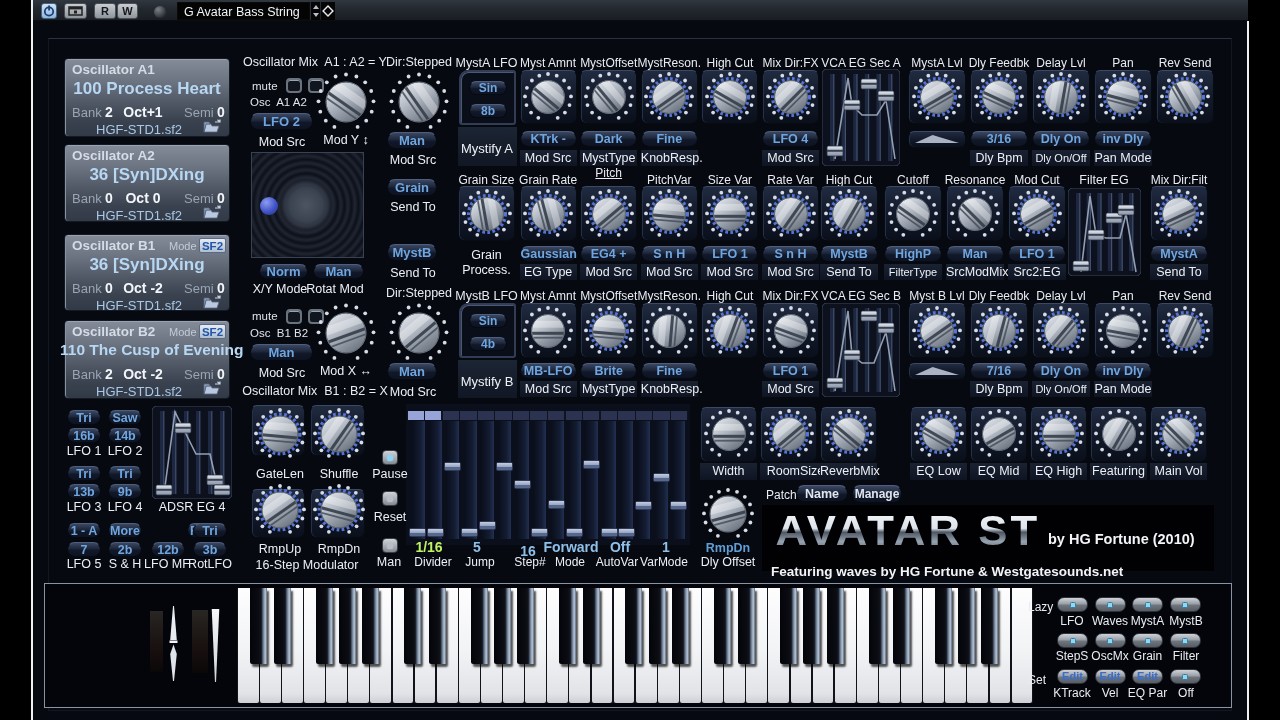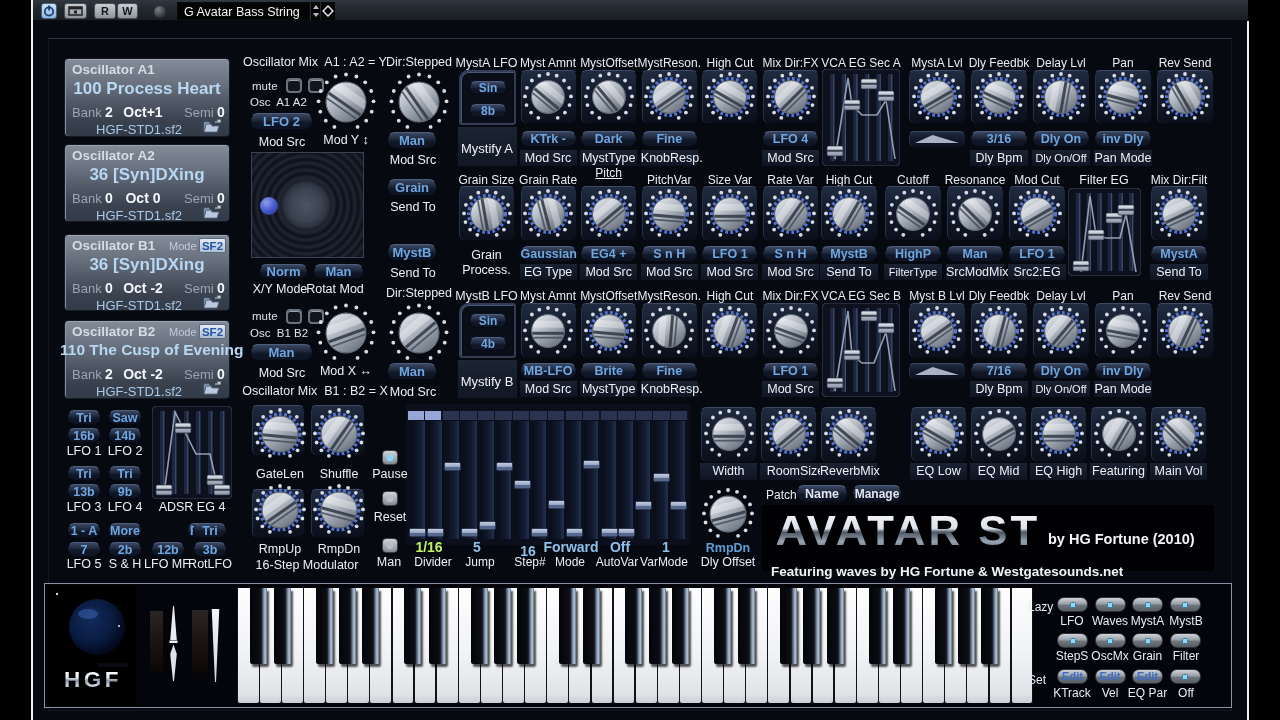--- a/index.html
+++ b/index.html
@@ -1877,29 +1877,20 @@
 <div class="abs lb" style="left:531.0px;top:539px;width:80px;font-size:14px;color:#8fc0ea;font-weight:700;text-align:center;">Forward</div>
 <div class="abs lb" style="left:580.0px;top:539px;width:80px;font-size:14px;color:#8fc0ea;font-weight:700;text-align:center;">Off</div>
 <div class="abs lb" style="left:626.0px;top:539px;width:80px;font-size:14px;color:#8fc0ea;font-weight:700;text-align:center;">1</div>
 <div class="abs lb" style="left:404.0px;top:555px;width:58px;font-size:12px;color:#eceff5;text-align:center;">Divider</div>
 <div class="abs lb" style="left:451.0px;top:555px;width:58px;font-size:12px;color:#eceff5;text-align:center;">Jump</div>
 <div class="abs lb" style="left:501.0px;top:555px;width:58px;font-size:12px;color:#eceff5;text-align:center;">Step#</div>
 <div class="abs lb" style="left:541.0px;top:555px;width:58px;font-size:12px;color:#eceff5;text-align:center;">Mode</div>
 <div class="abs lb" style="left:588.0px;top:555px;width:58px;font-size:12px;color:#eceff5;text-align:center;">AutoVar</div>
 <div class="abs lb" style="left:635.0px;top:555px;width:58px;font-size:12px;color:#eceff5;text-align:center;">VarMode</div>
 <div class="abs" style="left:44px;top:583px;width:1188px;height:125px;border:1px solid #8a93a3;background:#04050a;"></div>
-<div class="abs" style="left:48px;top:585px;width:88px;height:121px;background:#000;overflow:hidden;">
-      <div class="abs" style="left:21px;top:14px;width:56px;height:56px;border-radius:50%;background:radial-gradient(circle at 40% 38%,#122a5e,#0a1b40 45%,#040a20 68%,#010206 92%);"></div>
-      <div class="abs" style="left:32px;top:22px;width:22px;height:12px;background:#23408025;border-radius:50%;"></div>
-      <div class="abs" style="left:30px;top:24px;width:20px;height:10px;background:#5588dd55;border-radius:50%;"></div>
-      <div class="abs" style="left:8px;top:8px;width:2px;height:2px;background:#cfd6e6;"></div>
-      <div class="abs" style="left:70px;top:40px;width:2px;height:2px;background:#aab4cc;"></div>
-      <div class="abs" style="left:50px;top:78px;width:30px;height:4px;background:#44558822;"></div>
-      <div class="abs lb" style="left:16px;top:82px;font-size:22.5px;font-weight:700;letter-spacing:3.5px;background:linear-gradient(180deg,#ffffff 15%,#e8edf4 40%,#8d99a8 52%,#c8d2de 70%,#8b97a6);-webkit-background-clip:text;background-clip:text;color:transparent;">HGF</div>
-    </div>
 <div class="abs" style="left:150px;top:611px;width:13px;height:61px;background:linear-gradient(180deg,#2a2624 0%,#1d1715 40%,#191010 62%,#0a0807 100%);"></div>
 <div class="abs" style="left:192px;top:610px;width:16px;height:63px;background:linear-gradient(180deg,#2a2624 0%,#1d1715 40%,#191010 62%,#0a0807 100%);"></div>
 <svg class="abs" style="left:168px;top:606px" width="11" height="75" viewBox="0 0 11 75">
       <path d="M5 0 L6 0 L8.8 34 L2.2 34 Z" fill="#e8ebf0"></path>
       <rect x="1.5" y="34.5" width="8" height="2.5" fill="#f2f4f8"></rect>
       <path d="M5.5 38.5 L8.8 48 L6 75 L5 75 L2.2 48 Z" fill="#dfe3ea"></path>
     </svg>
 <div class="abs" style="left:211px;top:609px;width:9px;height:73px;background:linear-gradient(180deg,#f4f6f9,#cfd4dd);clip-path:polygon(8% 0,92% 0,56% 100%,44% 100%);"></div>
 <div class="abs" style="left:237px;top:588px;width:796px;height:115px;background:#11131a;">
       <div class="abs" style="left:0.80px;top:0;width:20.71px;height:115px;background:linear-gradient(180deg,#fdfdfe 0%,#f2f3f5 55%,#e2e3e7 92%,#cdcfd6 100%);border-radius:0 0 2px 2px;"></div>

